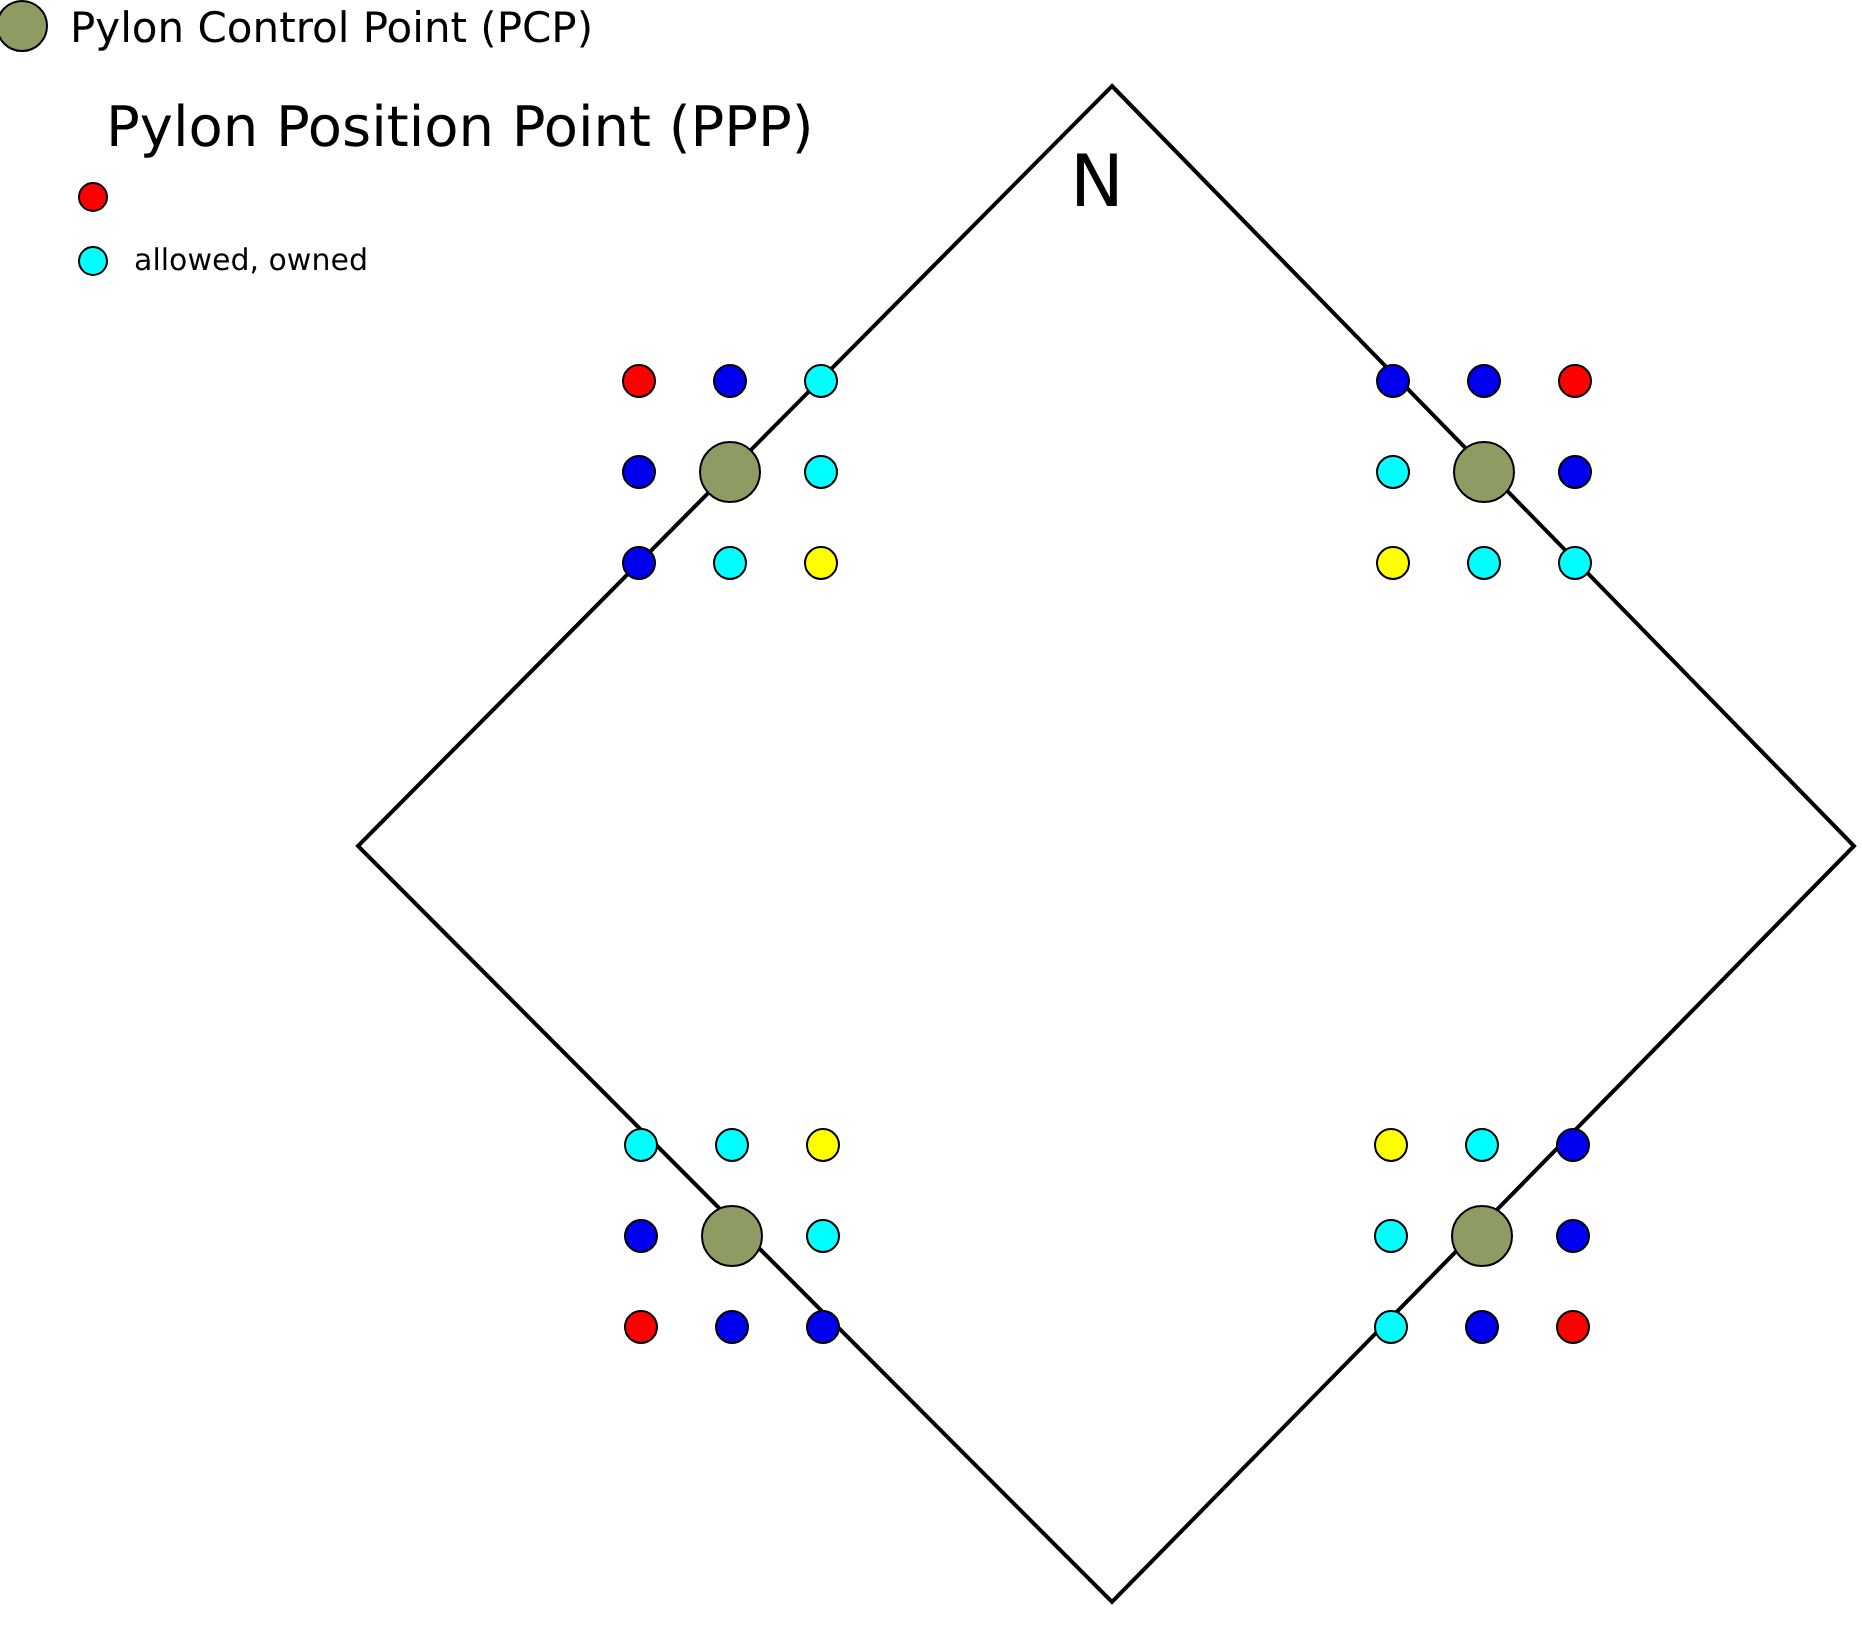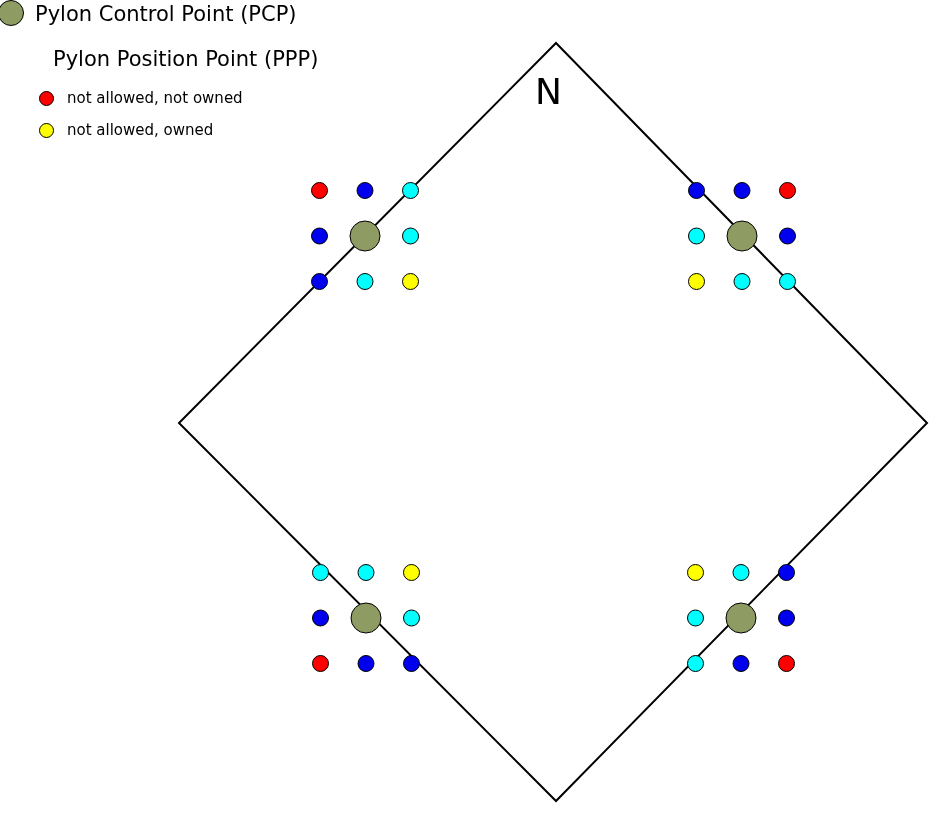--- a/index.html
+++ b/index.html
@@ -14,21 +14,21 @@
   #canvas { position: relative; width: 931px; height: 813px; }
   #diagram-svg { position: absolute; left: 0; top: 0; }
 
   .legend { position: absolute; left: 0; top: 0; width: 430px; }
   .pcp-swatch {
     position: absolute; left: -2px; top: 0;
     width: 26px; height: 26px; border-radius: 50%;
     border: 1px solid #000;
   }
   .pcp-label { position: absolute; left: 35px; top: 2px; font-size: 21px; white-space: nowrap; text-align: center; }
-  .ppp-title { position: absolute; left: 53px; top: 47px; font-size: 21px; white-space: nowrap; }
+  .ppp-title { position: absolute; left: 53px; top: 47px; font-size: 28px; white-space: nowrap; }
   .legend-items { position: absolute; left: 0; top: 82px; }
   .legend-item { display: flex; align-items: center; height: 32px; }
   .legend-dot {
     width: 15px; height: 15px; border-radius: 50%;
     border: 1px solid #000; margin-left: 39px; flex: none;
   }
   .legend-label { margin-left: 13px; font-size: 15px; white-space: nowrap; }
 
   .north { position: absolute; left: 535px; top: 74px; font-size: 36px; line-height: 1; }
 </style>
@@ -77,24 +77,23 @@
       <circle cx="786.5" cy="663.5" r="8" fill="#ff0000" stroke="#000000" stroke-width="1"></circle>
     </svg>
 
   <div class="legend">
     <span class="pcp-swatch" style="background: rgb(142, 156, 99);"></span>
     <span class="pcp-label">Pylon Control Point (PCP)</span>
     <div class="ppp-title">Pylon Position Point (PPP)</div>
     <div class="legend-items">
         <div class="legend-item">
           <span class="legend-dot" style="background: rgb(255, 0, 0);"></span>
-          <span class="legend-label">not allowed, not owned</span>
         </div>
         <div class="legend-item">
-          <span class="legend-dot" style="background: rgb(255, 255, 0);"></span>
-          <span class="legend-label">not allowed, owned</span>
+          <span class="legend-dot" style="background: rgb(0, 255, 255);"></span>
+          <span class="legend-label">allowed, owned</span>
         </div>
       </div>
   </div>
 
   <div class="north">N</div>
 
 </div>
 
 </body></html>

